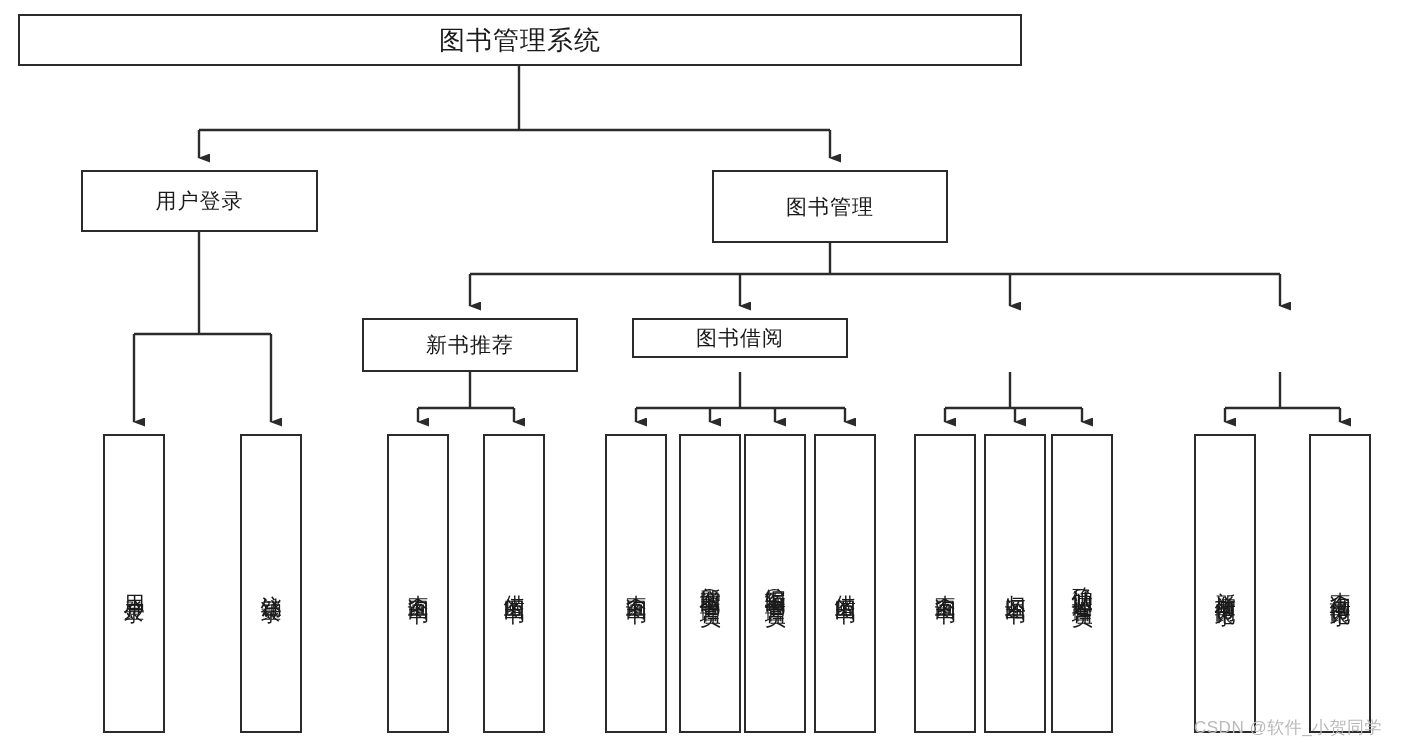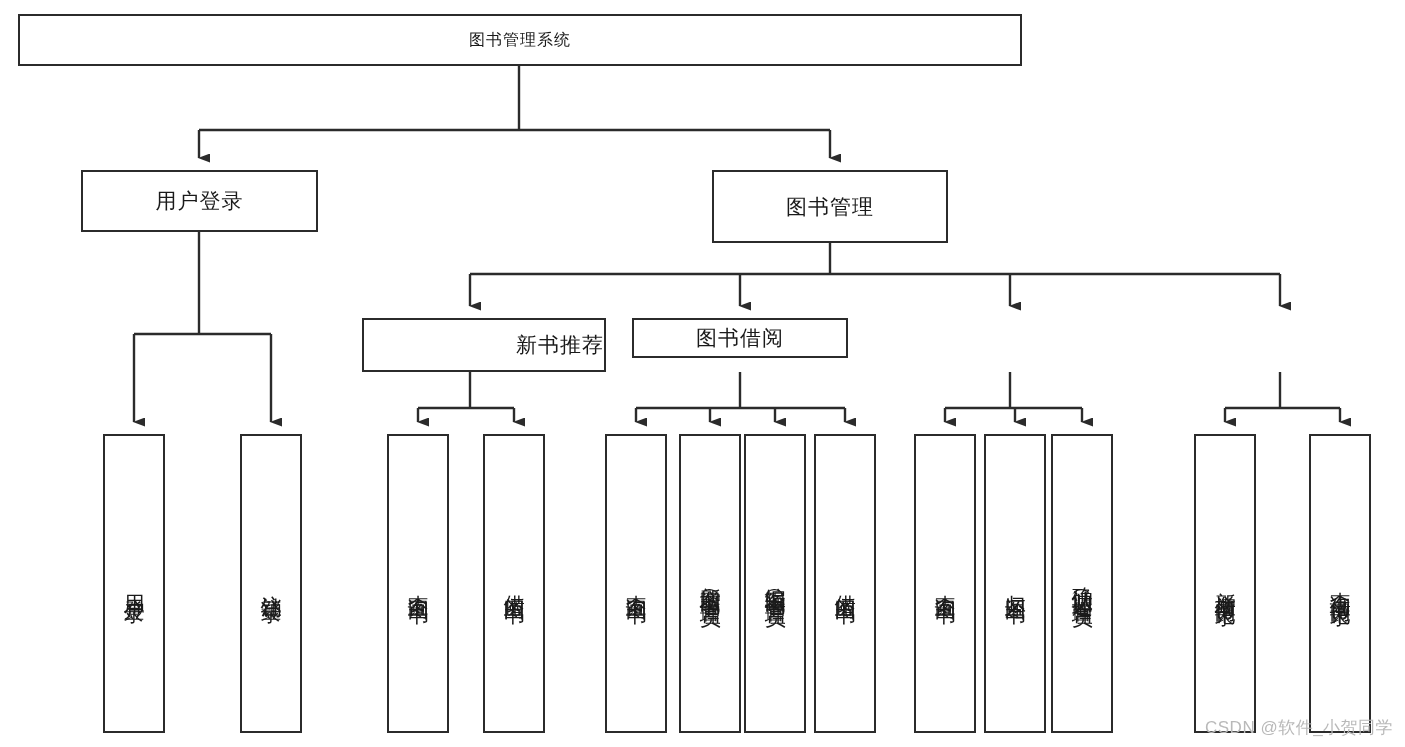--- a/index.html
+++ b/index.html
@@ -42,29 +42,28 @@
     letter-spacing: 1px;
   }
   .node.vert .vlabel {
     writing-mode: vertical-rl;
     text-orientation: upright;
     line-height: 1.25;
     letter-spacing: 3px;
     white-space: nowrap;
   }
   .node.root {
-    font-size: 16px;
+    font-size: 26px;
   }
   .watermark {
     position: absolute;
     font-size: 17px;
     color: #b9b9b9;
     white-space: nowrap;
     letter-spacing: 0.5px;
-    margin-left: 11px;
   }
 </style>
 </head>
 <body>
 
 <div id="canvas">
 
   <svg id="wires" viewBox="0 0 1405 747">
     <defs>
       <marker id="arr" markerWidth="10" markerHeight="12" refX="4.5" refY="11" orient="auto" markerUnits="userSpaceOnUse">
@@ -119,21 +118,21 @@
     <span>图书管理系统</span>
   </div>
 
   <div class="node horiz" style="left:81px; top:170px; width:237px; height:62px;">
     <span>用户登录</span>
   </div>
   <div class="node horiz" style="left:712px; top:170px; width:236px; height:73px;">
     <span>图书管理</span>
   </div>
 
-  <div class="node horiz" style="left:362px; top:318px; width:244px; height:54px;justify-content:flex-end;">
+  <div class="node horiz" style="left:362px; top:318px; width:216px; height:54px;">
     <span>新书推荐</span>
   </div>
   <div class="node horiz" style="left:632px; top:318px; width:216px; height:40px;">
     <span>图书借阅</span>
   </div>
 
   <div class="node vert" style="left:103px; top:434px; width:62px; height:299px;">
     <span class="vlabel">用户登录</span>
   </div>
   <div class="node vert" style="left:240px; top:434px; width:62px; height:299px;">

